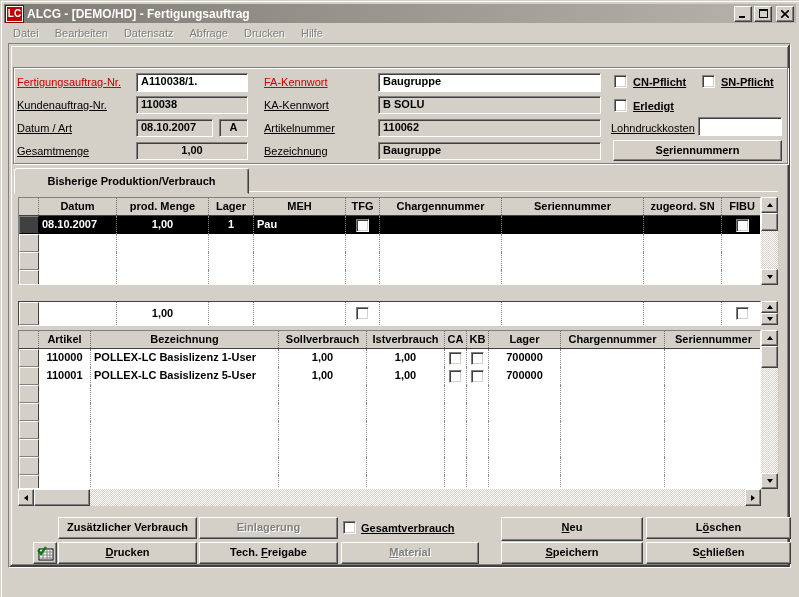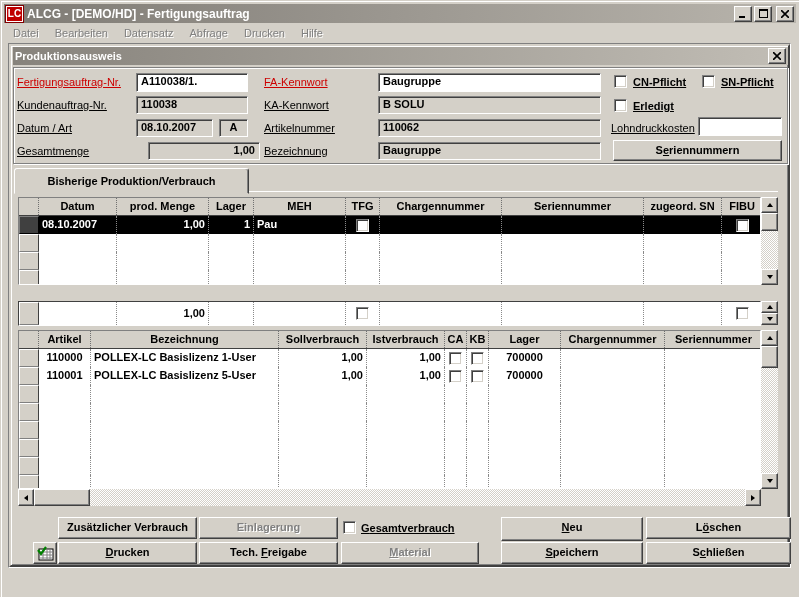--- a/index.html
+++ b/index.html
@@ -29,21 +29,21 @@
     display:flex;align-items:center;padding:0 2px;box-sizing:border-box;}
   .captext{color:#fff;font-weight:bold;flex:1;}
   
   .formbox{left:12px;top:66px;width:775px;height:97px;box-sizing:border-box;}
   .lbl{height:13px;line-height:13px;white-space:nowrap;text-decoration:underline;}
   .red{color:#cc0000;}
   .bold{font-weight:bold;}
   .field{box-sizing:border-box;font-weight:bold;padding:0 4px;line-height:15px;white-space:nowrap;overflow:hidden;}
   .wf{background:#fff;}
   .gf{background:#d4d0c8;}
-  .num{text-align:right;margin-left:12px;}
+  .num{text-align:center;}
   .ctr{text-align:center;}
   .cb{display:inline-block;width:13px;height:13px;background:#fff;box-sizing:border-box;
     border:1px solid;border-color:#808080 #fff #fff #808080;box-shadow:inset 1px 1px 0 #404040,inset -1px -1px 0 #d4d0c8;}
   
   .tabline{left:13px;top:190px;width:764px;height:3px;border-top:1px solid #fff;z-index:0;}
   .tab{box-sizing:border-box;background:#d4d0c8;border:1px solid;border-color:#fff #404040 transparent #fff;
     box-shadow:inset -1px 0 0 #808080;border-radius:3px 3px 0 0;text-align:center;}
   .tab.active{z-index:2;font-weight:bold;line-height:24px;}
   .tab.inactive{z-index:1;line-height:21px;}
   
@@ -113,28 +113,20 @@
     <div class="menuitem">Datensatz</div>
     <div class="menuitem">Abfrage</div>
     <div class="menuitem">Drucken</div>
     <div class="menuitem">Hilfe</div>
   </div>
 
   <div class="abs mdi">
       <div class="childframe"></div>
     </div>
 
-  <div class="abs caption">
-    <div class="captext">Produktionsausweis</div>
-    <div class="tbtn rais">
-        <svg width="8" height="8">
-          <path d="M0 0 L8 8 M8 0 L0 8" stroke="#000" stroke-width="1.6"></path>
-        </svg>
-      </div>
-  </div>
 
   <div class="abs formbox etch"></div>
 
   <div class="abs lbl red" style="left:16px;top:75px">Fertigungsauftrag-Nr.</div>
   <div class="abs field wf sunk" style="left:135px;top:72px;width:112px;height:19px">A110038/1.</div>
   <div class="abs lbl" style="left:16px;top:98px">Kundenauftrag-Nr.</div>
   <div class="abs field gf sunk" style="left:135px;top:95px;width:112px;height:18px">110038</div>
   <div class="abs lbl" style="left:16px;top:121px">Datum / Art</div>
   <div class="abs field gf sunk" style="left:135px;top:118px;width:77px;height:18px">08.10.2007</div>
   <div class="abs field gf sunk ctr" style="left:218px;top:118px;width:29px;height:18px">A</div>

